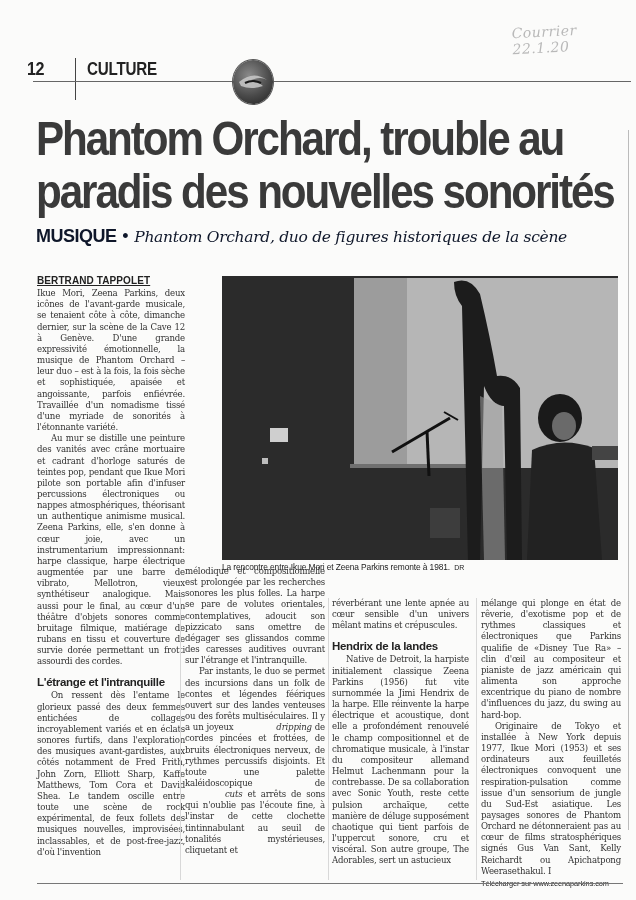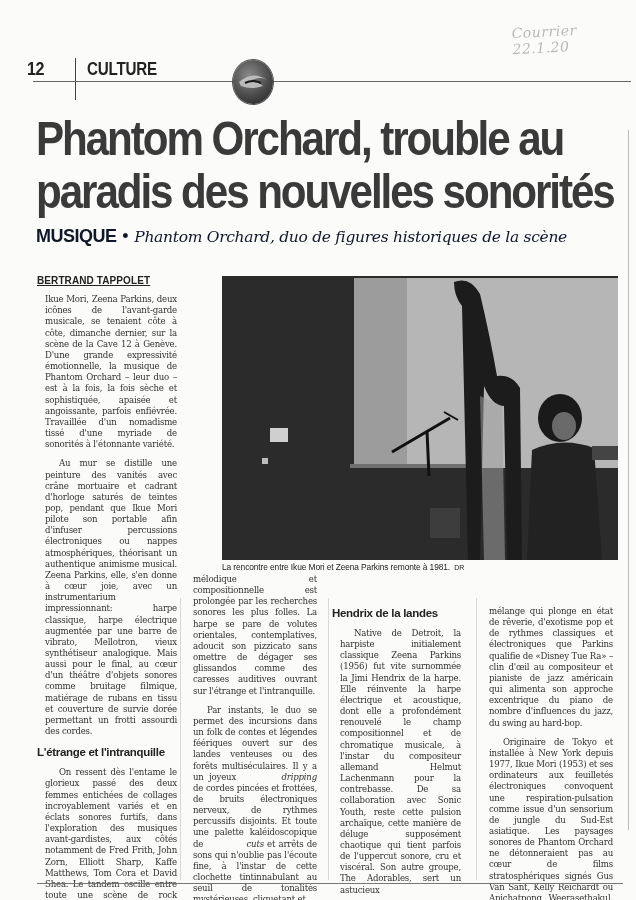--- a/index.html
+++ b/index.html
@@ -39,21 +39,21 @@
     color: #3a3a3a; letter-spacing: -2.4px; transform: scaleX(0.86); transform-origin: left top;
     white-space: nowrap;
   }
   .deck { left: 36px; top: 225px; width: 600px; font-size: 18px; line-height: 21px; color: #0f172a; }
   .deck .kicker { font-family: "Liberation Sans", sans-serif; font-weight: bold; font-style: normal; letter-spacing: -0.5px; }
   .deck .bullet { font-family: "Liberation Sans", sans-serif; }
   .deck .lede { font-family: "DejaVu Serif", serif; font-style: italic; font-size: 15.5px; letter-spacing: -0.3px; }
 
   
   .col { font-size: 8.6px; line-height: 11.15px; text-align: justify; color: #333; letter-spacing: -0.2px; }
-  .col p { margin: 8px; text-indent: 0; }
+  .col p { margin: 0; text-indent: 0; }
   .col p.indent { text-indent: 14px; }
   .byline {
     font-family: "Liberation Sans", sans-serif; font-weight: bold; font-size: 10px; letter-spacing: 0.1px;
     text-decoration: underline; text-underline-offset: 1px; margin-bottom: 2px; color: #222;
   }
   .subhead {
     font-family: "Liberation Sans", sans-serif; font-weight: bold; font-size: 11.5px; line-height: 14px;
     margin: 8px 0 1px 0; color: #222; letter-spacing: -0.3px;
   }
   .col1 { left: 37px; top: 275px; width: 148px; }
@@ -144,20 +144,21 @@
 </div>
 
 <div class="abs col-rule" style="left:180px; top:598px; height:282px;"></div>
 <div class="abs col col2">
   <p>mélodique et compositionnelle est prolongée par les recherches sonores les plus folles. La harpe se pare de volutes orientales, contemplatives, adoucit son pizzicato sans omettre de dégager ses glissandos comme des caresses auditives ouvrant sur l'étrange et l'intranquille.</p>
   <p class="indent"><span>Par instants, le duo se permet des incursions dans un folk de contes et légendes féériques ouvert sur des landes venteuses ou des forêts multiséculaires. Il y a un joyeux </span><em>dripping</em><span> de cordes pincées et frottées, de bruits électroniques nerveux, de rythmes percussifs disjoints. Et toute une palette kaléidoscopique de </span><em>cuts</em><span> et arrêts de sons qui n'oublie pas l'écoute fine, à l'instar de cette clochette tintinnabulant au seuil de tonalités mystérieuses, cliquetant et</span></p>
 </div>
 
 <div class="abs col-rule" style="left:328px; top:598px; height:282px;"></div>
 <div class="abs col col3">
+  <p>réverbérant une lente apnée au cœur sensible d'un univers mêlant matins et crépuscules.</p>
   <div class="subhead">Hendrix de la landes</div>
   <p class="indent">Native de Detroit, la harpiste initialement classique Zeena Parkins (1956) fut vite surnommée la Jimi Hendrix de la harpe. Elle réinvente la harpe électrique et acoustique, dont elle a profondément renouvelé le champ compositionnel et de chromatique musicale, à l'instar du compositeur allemand Helmut Lachenmann pour la contrebasse. De sa collaboration avec Sonic Youth, reste cette pulsion archaïque, cette manière de déluge supposément chaotique qui tient parfois de l'uppercut sonore, cru et viscéral. Son autre groupe, The Adorables, sert un astucieux</p>
 </div>
 
 <div class="abs col-rule" style="left:476px; top:598px; height:282px;"></div>
 <div class="abs col col4">
   <p>mélange qui plonge en état de rêverie, d'exotisme pop et de rythmes classiques et électroniques que Parkins qualifie de «Disney Tue Ra» – clin d'œil au compositeur et pianiste de jazz américain qui alimenta son approche excentrique du piano de nombre d'influences du jazz, du swing au hard-bop.</p>
   <p class="indent">Originaire de Tokyo et installée à New York depuis 1977, Ikue Mori (1953) et ses ordinateurs aux feuilletés électroniques convoquent une respiration-pulsation comme issue d'un sensorium de jungle du Sud-Est asiatique. Les paysages sonores de Phantom Orchard ne détonneraient pas au cœur de films stratosphériques signés Gus Van Sant, Kelly Reichardt ou Apichatpong Weerasethakul. I</p>
   <div class="download">Télécharger sur www.zeenaparkins.com</div>
 </div>

